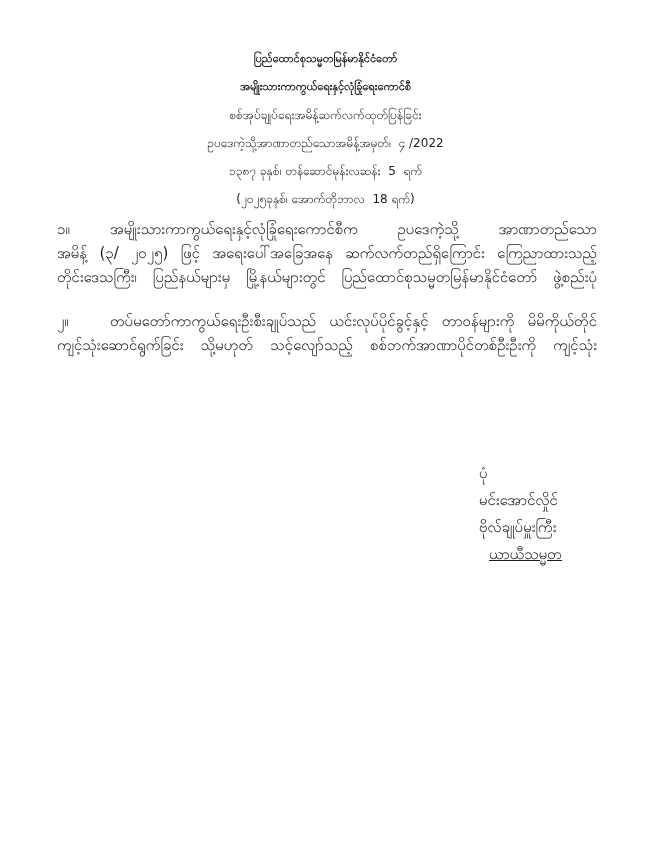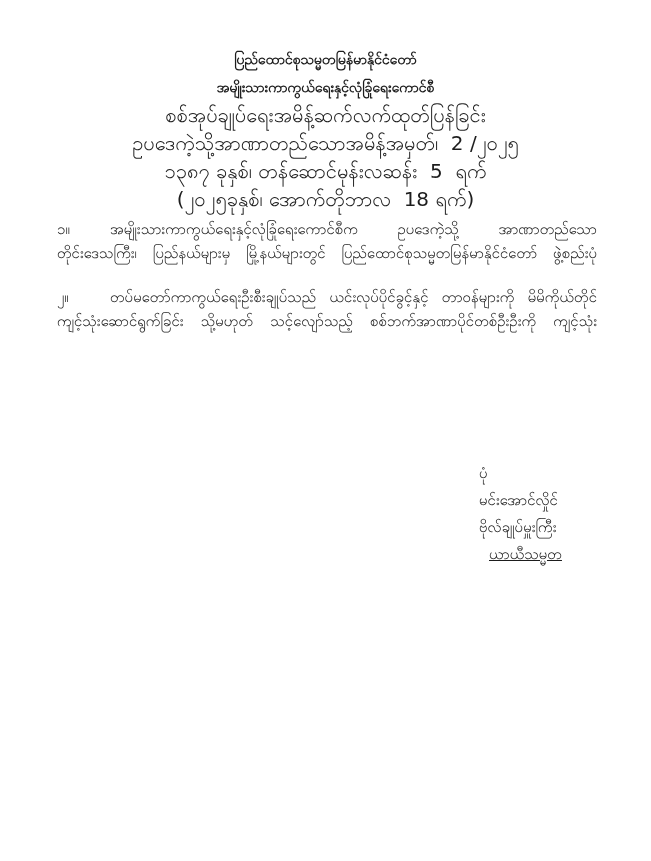--- a/index.html
+++ b/index.html
@@ -15,27 +15,27 @@
     color: #1d1d1d;
     font-family: "DejaVu Sans", sans-serif;
     overflow: hidden;
     box-sizing: border-box;
   }
   .doc-header {
     margin-top: 45px;
     text-align: center;
   }
   .h-line {
-    font-size: 20px;
+    font-size: 12px;
     line-height: 28px;
     white-space: pre;
   }
   .h-line.bold {
     font-weight: bold;
-    font-size: 14px;
+    font-size: 11px;
   }
   .doc-body {
     margin: 4px 54px 0 57px;
   }
   .para {
     margin: 0 0 20px 0;
   }
   .para-line {
     font-size: 15px;
     line-height: 24px;
@@ -70,29 +70,30 @@
 </style>
 </head>
 <body>
 
 <div class="page">
 
   <header class="doc-header">
     <div class="h-line bold">ပြည်ထောင်စုသမ္မတမြန်မာနိုင်ငံတော်</div>
     <div class="h-line bold">အမျိုးသားကာကွယ်ရေးနှင့်လုံခြုံရေးကောင်စီ</div>
     <div class="h-line">စစ်အုပ်ချုပ်ရေးအမိန့်ဆက်လက်ထုတ်ပြန်ခြင်း</div>
-    <div class="h-line">ဥပဒေကဲ့သို့အာဏာတည်သောအမိန့်အမှတ်၊  2 /၂၀၂၅</div>
+    <div class="h-line">ဥပဒေကဲ့သို့အာဏာတည်သောအမိန့်အမှတ်၊  ၄ /2022</div>
     <div class="h-line">၁၃၈၇ ခုနှစ်၊ တန်ဆောင်မုန်းလဆန်း  5  ရက်</div>
     <div class="h-line">(၂၀၂၅ခုနှစ်၊ အောက်တိုဘာလ  18 ရက်)</div>
   </header>
 
   <main class="doc-body">
 
     <div class="para">
       <div class="para-line"><span class="para-num">၁။</span><span class="tab-spacer"></span><span>အမျိုးသားကာကွယ်ရေးနှင့်လုံခြုံရေးကောင်စီက ဥပဒေကဲ့သို့ အာဏာတည်သော</span></div>
+      <div class="para-line">အမိန့် (၃/ ၂၀၂၅) ဖြင့် အရေးပေါ်အခြေအနေ ဆက်လက်တည်ရှိကြောင်း ကြေညာထားသည့်</div>
       <div class="para-line">တိုင်းဒေသကြီး၊ ပြည်နယ်များမှ မြို့နယ်များတွင် ပြည်ထောင်စုသမ္မတမြန်မာနိုင်ငံတော် ဖွဲ့စည်းပုံ</div>
     </div>
 
     <div class="para">
       <div class="para-line"><span class="para-num">၂။</span><span class="tab-spacer"></span><span>တပ်မတော်ကာကွယ်ရေးဦးစီးချုပ်သည် ယင်းလုပ်ပိုင်ခွင့်နှင့် တာဝန်များကို မိမိကိုယ်တိုင်</span></div>
       <div class="para-line">ကျင့်သုံးဆောင်ရွက်ခြင်း သို့မဟုတ် သင့်လျော်သည့် စစ်ဘက်အာဏာပိုင်တစ်ဦးဦးကို ကျင့်သုံး</div>
     </div>
 
   </main>
 

